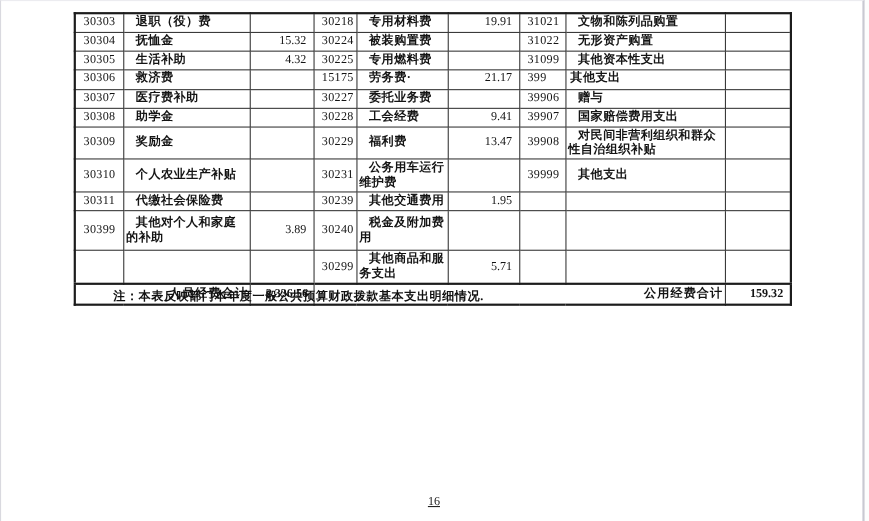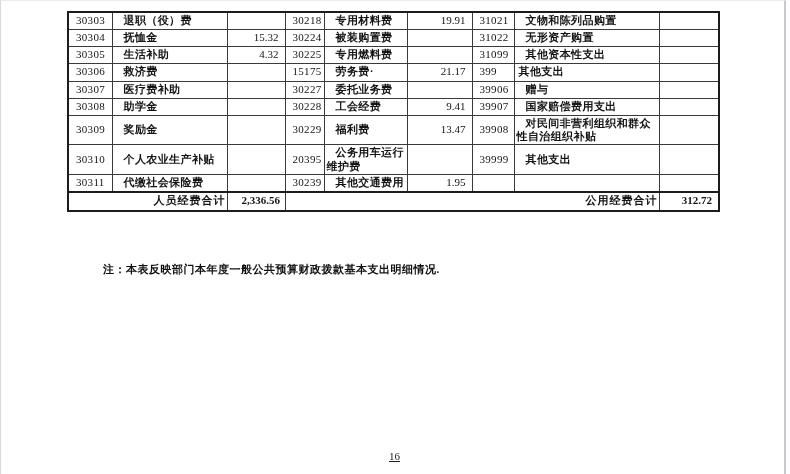--- a/index.html
+++ b/index.html
@@ -138,45 +138,67 @@
     <td class="name">福利费</td>
     <td class="val">13.47</td>
     <td class="code">39908</td>
     <td class="name">对民间非营利组织和群众性自治组织补贴</td>
     <td class="val"></td>
   </tr>
         <tr>
     <td class="code">30310</td>
     <td class="name">个人农业生产补贴</td>
     <td class="val"></td>
-    <td class="code">20395</td>
+    <td class="code">30231</td>
     <td class="name">公务用车运行维护费</td>
     <td class="val"></td>
     <td class="code">39999</td>
     <td class="name">其他支出</td>
     <td class="val"></td>
   </tr>
         <tr>
     <td class="code">30311</td>
     <td class="name">代缴社会保险费</td>
     <td class="val"></td>
     <td class="code">30239</td>
     <td class="name">其他交通费用</td>
     <td class="val">1.95</td>
+    <td class="code"></td>
+    <td class="name"></td>
+    <td class="val"></td>
+  </tr>
+        <tr>
+    <td class="code">30399</td>
+    <td class="name">其他对个人和家庭的补助</td>
+    <td class="val">3.89</td>
+    <td class="code">30240</td>
+    <td class="name">税金及附加费用</td>
+    <td class="val"></td>
+    <td class="code"></td>
+    <td class="name"></td>
+    <td class="val"></td>
+  </tr>
+        <tr>
+    <td class="code"></td>
+    <td class="name"></td>
+    <td class="val"></td>
+    <td class="code">30299</td>
+    <td class="name">其他商品和服务支出</td>
+    <td class="val">5.71</td>
     <td class="code"></td>
     <td class="name"></td>
     <td class="val"></td>
   </tr>
       </tbody>
     <tbody>
       <tr class="totals-row">
         <td colspan="2" class="tcenter">人员经费合计</td>
         <td class="val">2,336.56</td>
         <td colspan="5" class="tcenter">公用经费合计</td>
-        <td class="val">312.72</td>
+        <td class="val">159.32</td>
       </tr>
     </tbody>
   </table>
 
   <div class="note">注：本表反映部门本年度一般公共预算财政拨款基本支出明细情况.</div>
   <div class="pagenum">16</div>
 
 </div>
 
 </body></html>

